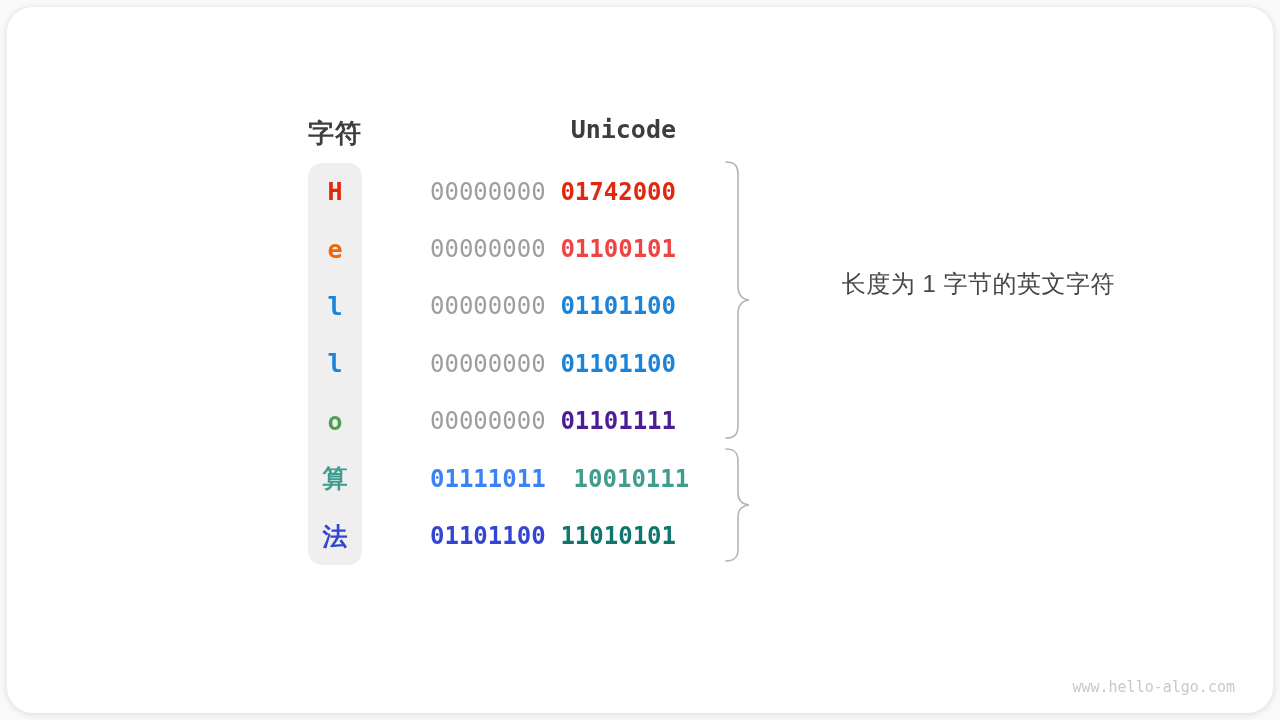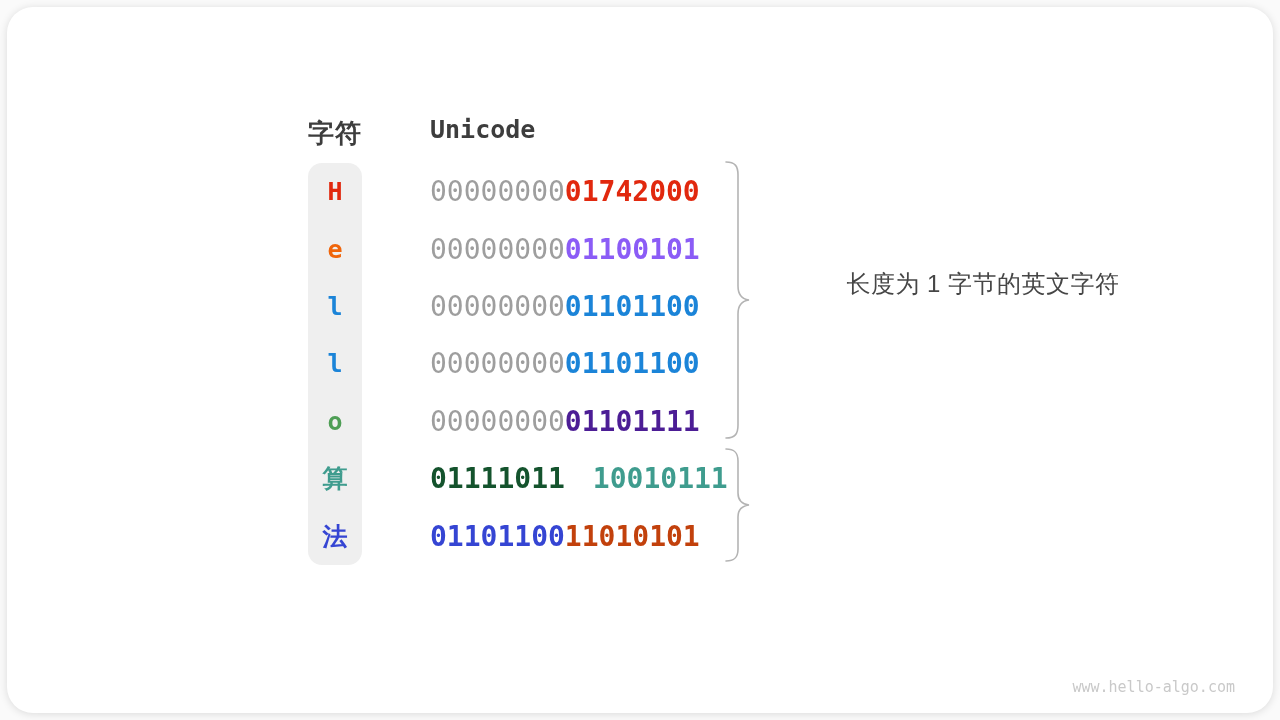--- a/index.html
+++ b/index.html
@@ -22,21 +22,21 @@
   .char-header {
     position: absolute;
     left: 308px; top: 116px; width: 54px;
     text-align: center;
     font-size: 26px; font-weight: bold; color: #3d3d3d;
     letter-spacing: 1px;
   }
   .unicode-header {
     position: absolute;
     left: 430px; top: 115px; width: 246px;
-    text-align: left;
+    text-align: right;
     font-family: "DejaVu Sans Mono", monospace;
     font-size: 25px; font-weight: bold; color: #3d3d3d;
   }
 
   
   .char-col {
     position: absolute;
     left: 308px; top: 163px; width: 54px; height: 402px;
     background: #efefef;
     border-radius: 14px;
@@ -52,38 +52,38 @@
   
   .bin-col {
     position: absolute;
     left: 430px; top: 163px; width: 246px; height: 402px;
     display: flex; flex-direction: column;
   }
   .bin-row {
     height: 57.4px;
     display: flex; align-items: center; justify-content: space-between;
     font-family: "DejaVu Sans Mono", monospace;
-    font-size: 28px; font-weight: bold;
+    font-size: 24px; font-weight: bold;
     white-space: nowrap;
   }
   .byte.thin { font-weight: normal; }
 
   
   .brace { position: absolute; }
   .brace path {
     fill: none;
     stroke: #b4b4b4;
     stroke-width: 1.6;
     stroke-linecap: round;
   }
   .brace-english { left: 724px; top: 161px; }
   .brace-chinese { left: 724px; top: 448px; }
 
   
-  .anno { position: absolute; left: 817px; width: 332px; text-align: center; }
+  .anno { position: absolute; left: 783px; width: 332px; text-align: right; }
   .anno-english { top: 265px; }
   .anno-chinese { top: 483px; }
   .anno-line1 {
     font-size: 24px; color: #464646; line-height: 37px;
     letter-spacing: 0.5px;
   }
   .anno-line2 {
     font-size: 22px; font-weight: bold; color: #9c9c9c; line-height: 37px;
     letter-spacing: 0.5px;
   }
@@ -115,41 +115,41 @@
     <div class="char-cell" style="color: rgb(53, 69, 211);">法</div>
   </div>
 
   <div class="bin-col">
     <div class="bin-row">
       <span class="byte thin" style="color: rgb(158, 158, 158);">00000000</span>
       <span class="byte" style="color: rgb(225, 40, 14);">01742000</span>
     </div>
     <div class="bin-row">
       <span class="byte thin" style="color: rgb(158, 158, 158);">00000000</span>
-      <span class="byte" style="color: #8b5cf6;">01100101</span>
+      <span class="byte" style="color: #ef4444;">01100101</span>
     </div>
     <div class="bin-row">
       <span class="byte thin" style="color: rgb(158, 158, 158);">00000000</span>
       <span class="byte" style="color: rgb(27, 132, 216);">01101100</span>
     </div>
     <div class="bin-row">
       <span class="byte thin" style="color: rgb(158, 158, 158);">00000000</span>
       <span class="byte" style="color: rgb(27, 132, 216);">01101100</span>
     </div>
     <div class="bin-row">
       <span class="byte thin" style="color: rgb(158, 158, 158);">00000000</span>
       <span class="byte" style="color: #4c1d95;">01101111</span>
     </div>
     <div class="bin-row">
-      <span class="byte" style="color: #14532d;">01111011</span>
+      <span class="byte" style="color: #3b82f6;">01111011</span>
       <span class="byte" style="color: rgb(63, 156, 142); margin-left: 28px;">10010111</span>
     </div>
     <div class="bin-row">
       <span class="byte" style="color: rgb(53, 69, 211);">01101100</span>
-      <span class="byte" style="color: #c2410c;">11010101</span>
+      <span class="byte" style="color: #0f766e;">11010101</span>
     </div>
   </div>
 
   <svg class="brace brace-english" width="26" height="278" viewBox="0 0 26 278">
     <path d="M2,1 C11,1 14,5 14,14 L14,125 C14,133 17,138 25,139 C17,140 14,145 14,153 L14,264 C14,273 11,277 2,277"></path>
   </svg>
   <svg class="brace brace-chinese" width="26" height="114" viewBox="0 0 26 114">
     <path d="M2,1 C11,1 14,5 14,13 L14,45 C14,52 17,56 25,57 C17,58 14,62 14,69 L14,101 C14,109 11,113 2,113"></path>
   </svg>
 

